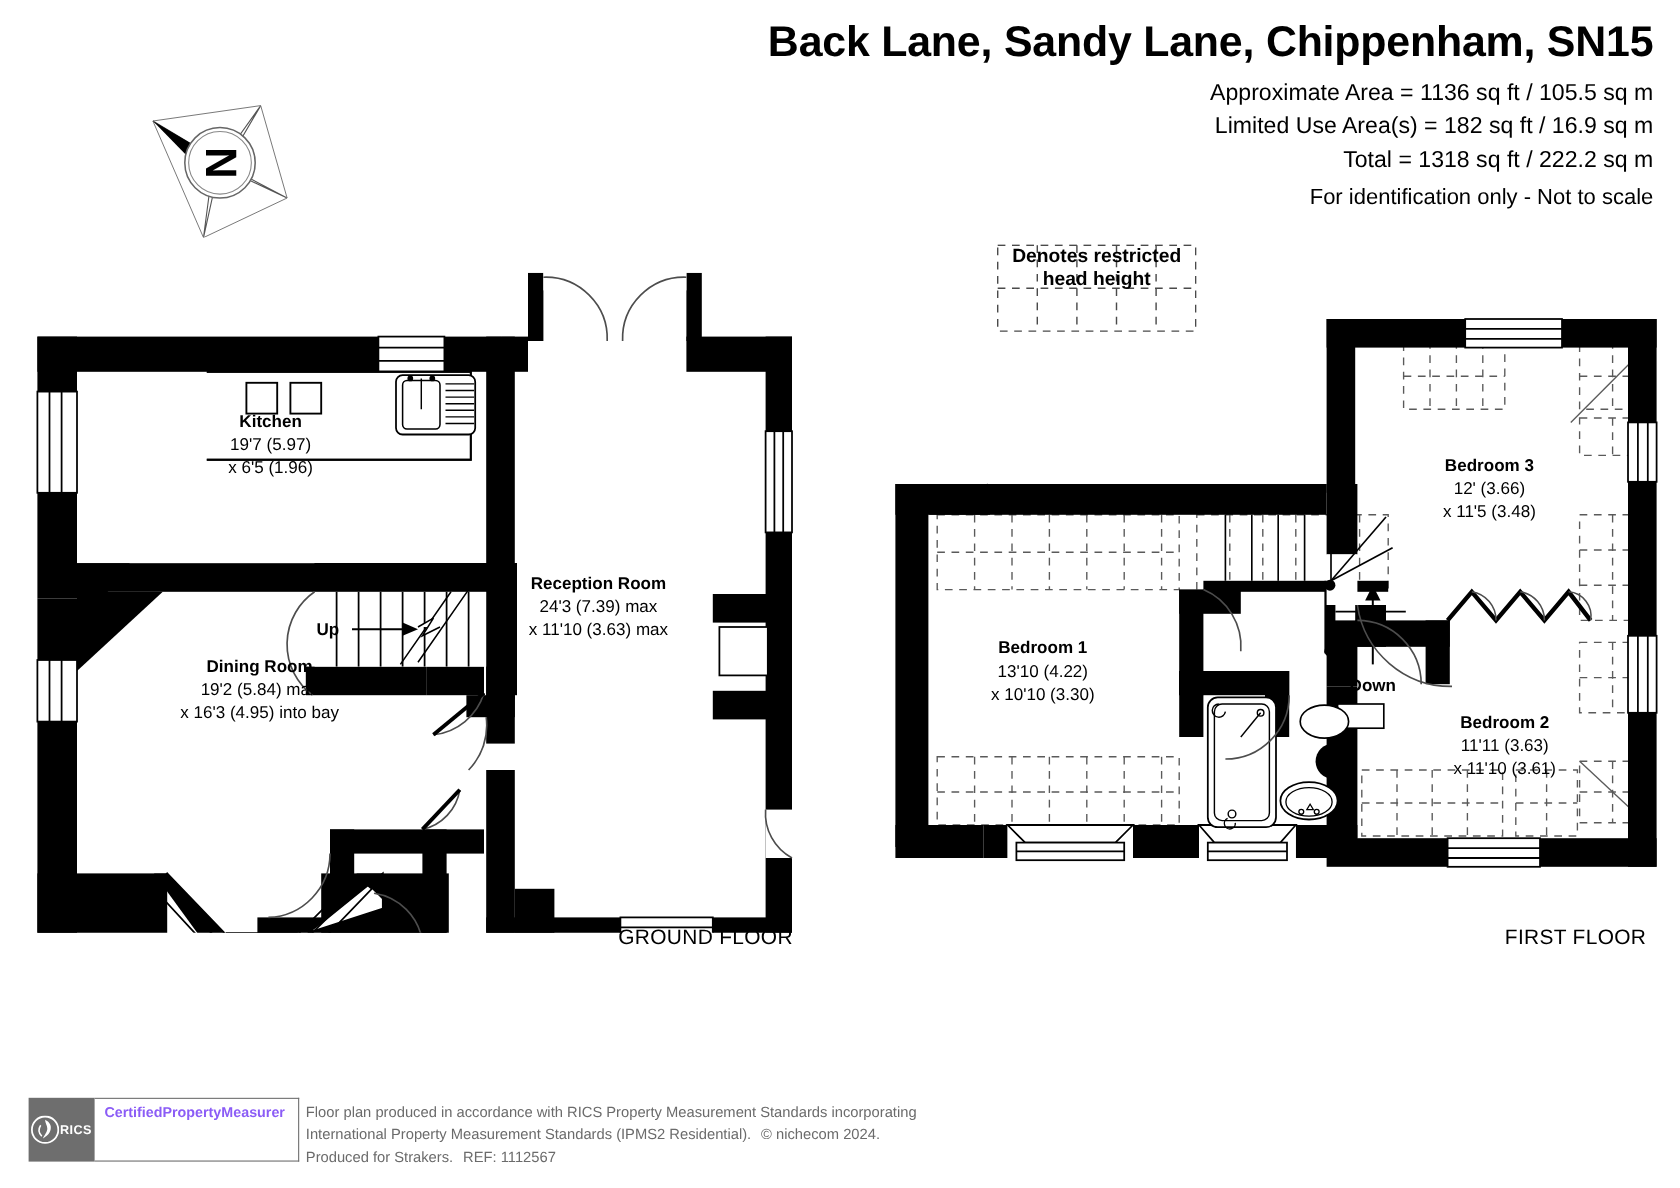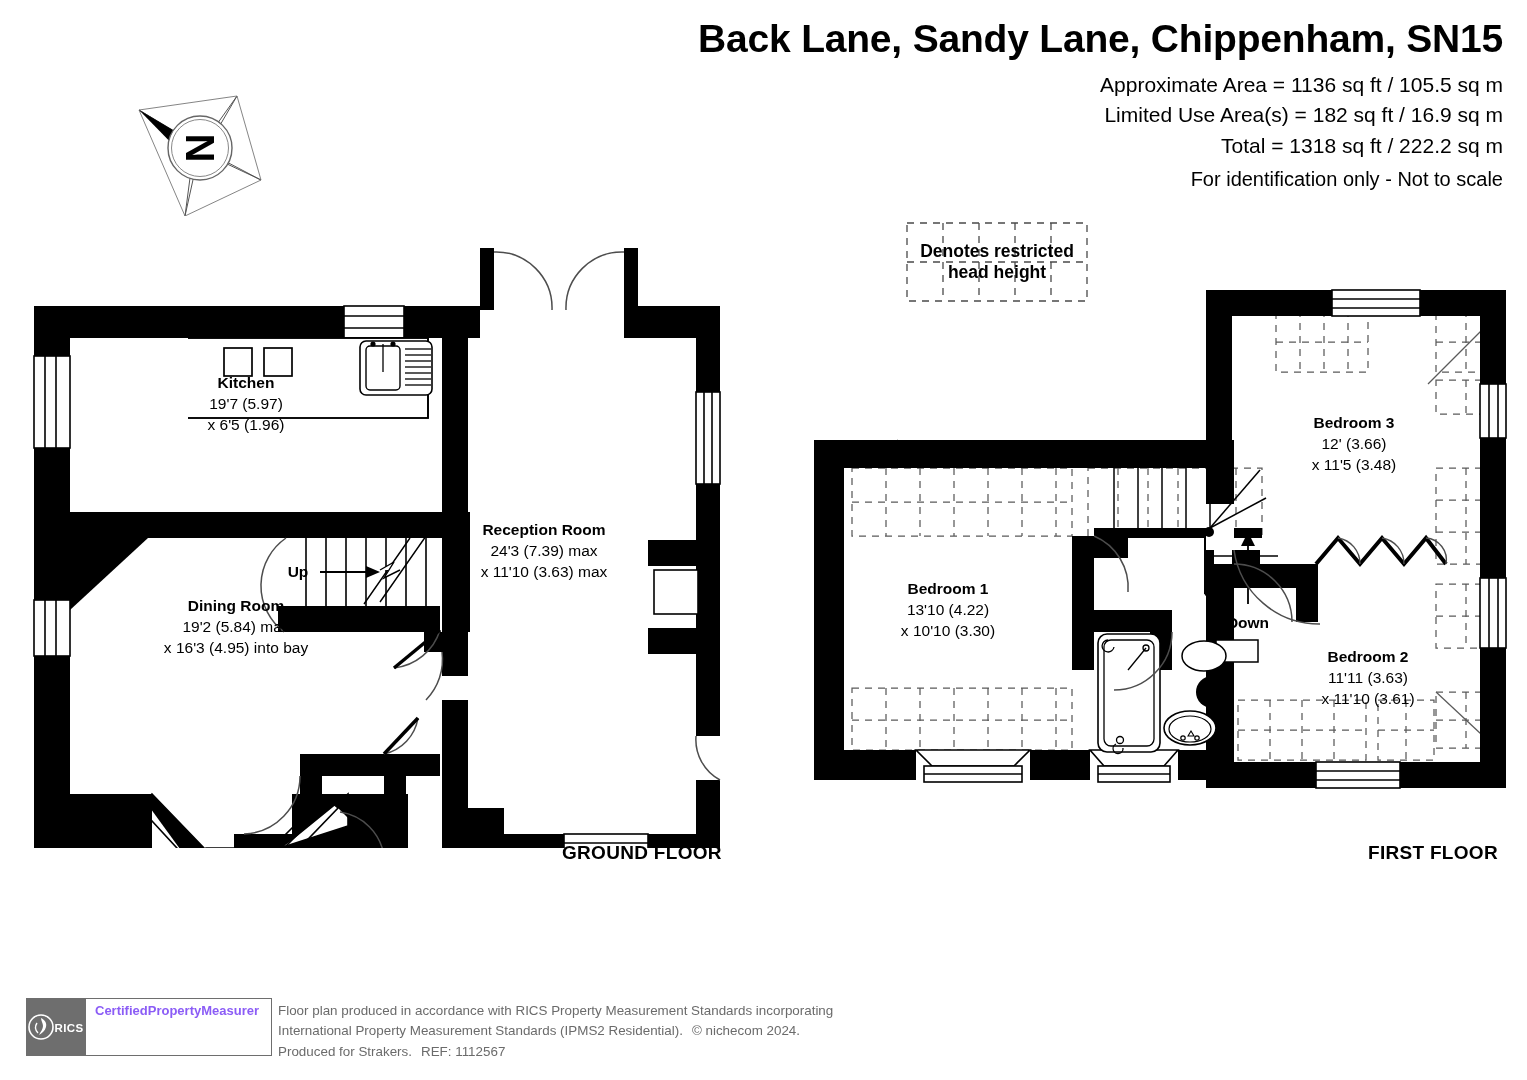--- a/index.html
+++ b/index.html
@@ -61,21 +61,21 @@
     height: 80px;
   }
   #rhh-key svg { position: absolute; left:0; top:0; }
   #rhh-text {
     position: absolute;
     left: 0; top: 0;
     width: 182px; height: 80px;
     display: flex;
     flex-direction: column;
     align-items: center;
-    justify-content: center;
+    justify-content: flex-start;
     font-size: 17.5px;
     font-weight: bold;
     line-height: 1.22;
     text-align: center;
   }
 
   
   #ground-plan {
     position: absolute;
     left: 28px;
@@ -86,21 +86,21 @@
   #first-plan {
     position: absolute;
     left: 808px;
     top: 288px;
     width: 700px;
     height: 560px;
   }
   .plan-label {
     position: absolute;
     font-size: 19px;
-    font-weight: bold;
+    font-weight: normal;
     letter-spacing: 0.3px;
   }
   #ground-label { left: 562px; top: 842px; }
   #first-label  { left: 1368px; top: 842px; }
 
   
   .room-name { font-size: 15.5px; font-weight: bold; }
   .room-dim  { font-size: 15.5px; font-weight: normal; }
   .dir-label { font-size: 15.5px; font-weight: bold; }
 

